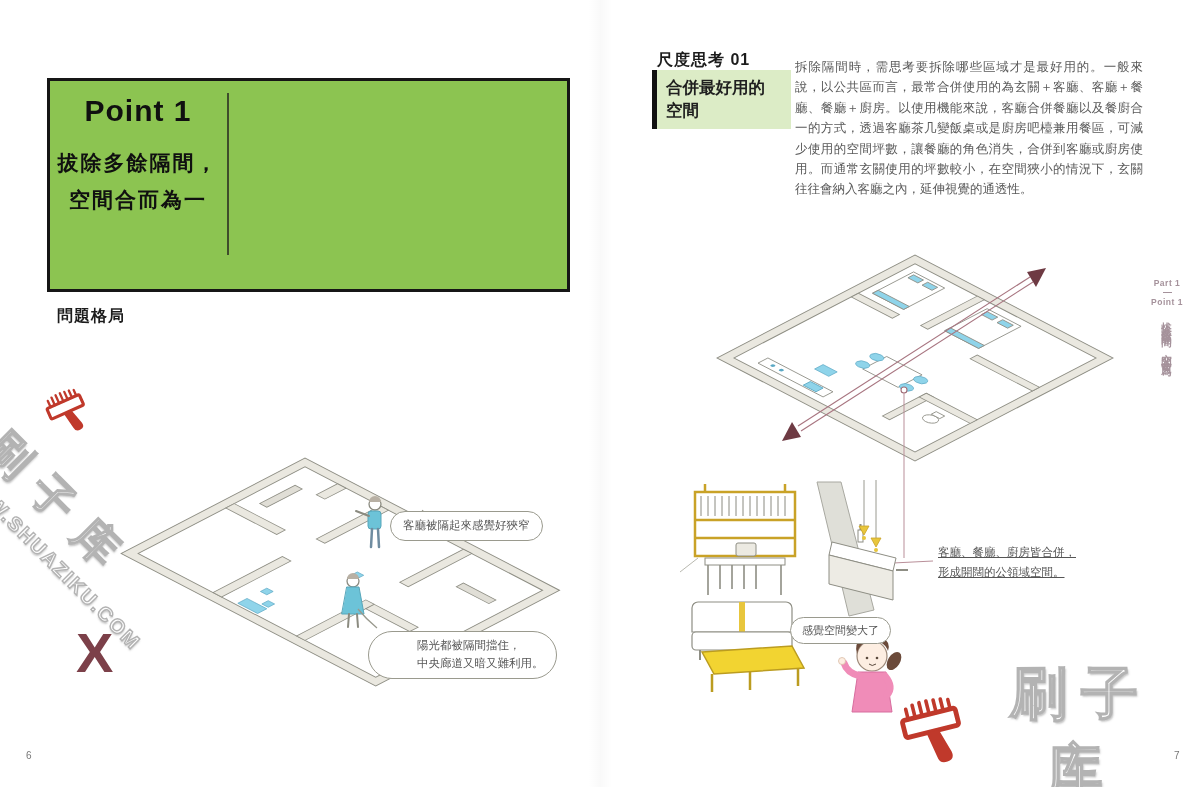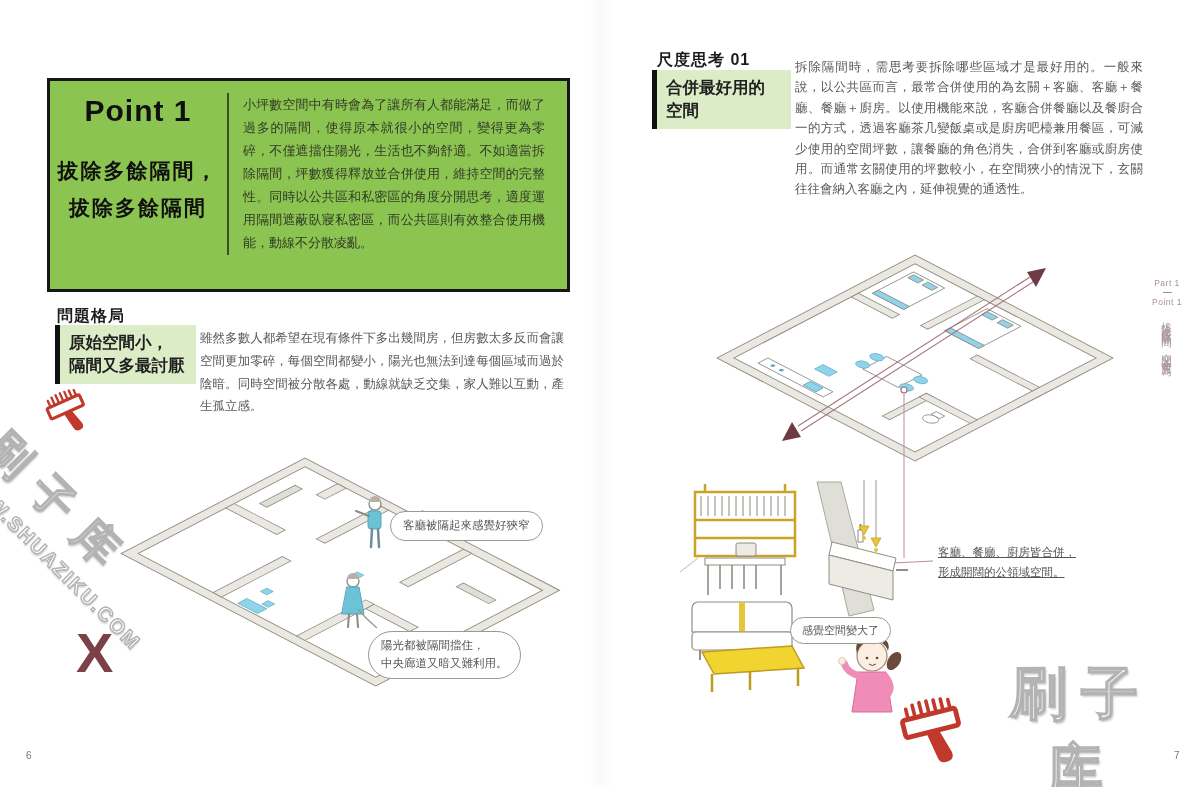--- a/index.html
+++ b/index.html
@@ -2,36 +2,36 @@
 <html><head>
 <meta charset="utf-8">
 <style>
   html,body{margin:0;padding:0;background:#ffffff;}
   .stage{position:relative;width:1200px;height:787px;background:#ffffff;overflow:hidden;
          font-family:"Liberation Sans","DejaVu Sans",sans-serif;border-bottom:1px solid #d6d6d6;}
   .abs{position:absolute;}
   
   .point-box{left:47px;top:78px;width:517px;height:208px;background:#8cc451;border:3px solid #161616;}
   .point-label{left:0;top:13px;width:176px;text-align:center;font-size:30px;font-weight:bold;color:#101010;letter-spacing:1px;}
-  .point-title{left:0;top:72px;width:176px;text-align:center;font-size:21px;font-weight:bold;color:#101010;letter-spacing:2px;line-height:1.75;}
+  .point-title{left:0;top:64px;width:176px;text-align:center;font-size:21px;font-weight:bold;color:#101010;letter-spacing:2px;line-height:1.75;}
   .point-divider{left:177px;top:12px;height:162px;width:0;border-left:2px solid #3f4d2b;}
   .point-body{left:193px;top:12px;width:302px;font-size:13px;line-height:1.77;color:#323b27;text-align:justify;}
   
   .kicker{font-size:16px;font-weight:bold;color:#1c1c1c;letter-spacing:1px;}
   .gblock{background:#dcecc6;border-left:5px solid #111;padding:6px 9px 7px 9px;font-weight:bold;color:#1f1f1f;}
   .gblock span{display:block;font-size:16.5px;line-height:1.38;}
   .body-text{font-size:12.5px;color:#595959;text-align:justify;}
   
   .bubble{background:#fff;border:1.5px solid #9a9a8e;border-radius:18px;color:#555;
           padding:5px 12px;font-size:11.5px;white-space:nowrap;line-height:1.55;}
-  .bubble span{display:block;}
+  .bubble span{display:block;margin-left:36px;}
   .xmark{font-size:56px;font-weight:800;color:#7c4049;font-family:"Liberation Sans","DejaVu Sans",sans-serif;}
   .caption{font-size:11.5px;color:#555;line-height:1.75;text-decoration:underline;}
   
-  .side-tab{left:1150px;top:278px;width:34px;display:flex;flex-direction:column;align-items:center;color:#a5929b;}
+  .side-tab{left:1150px;top:278px;width:34px;display:flex;flex-direction:column;align-items:center;color:#a5929b;font-weight:bold;}
   .side-tab .sm{font-size:8.5px;letter-spacing:0.5px;}
   .side-tab .dash{width:9px;border-top:1px solid #a5929b;margin:4px 0;}
   .side-tab .vert{writing-mode:vertical-rl;font-size:10.5px;letter-spacing:3px;margin-top:7px;color:#a5929b;}
   .pagenum{font-size:10px;color:#777;}
   
   .wm-big{color:#fdfdfd;-webkit-text-stroke:1.4px #b3b3b3;text-shadow:1.5px 1.5px 2px rgba(90,90,90,0.35);font-weight:bold;}
   .wm-tl{left:14px;top:418px;transform:rotate(45deg);transform-origin:0 0;}
   .wm-tl .brand{font-size:44px;letter-spacing:18px;}
   .wm-tl .url{font-size:20px;letter-spacing:2px;margin-top:4px;}
   .wm-br{left:893px;top:656px;width:292px;text-align:center;}
@@ -41,32 +41,26 @@
 </style>
 </head>
 <body>
 
 <div class="stage">
 
   <div class="abs point-box">
     <div class="abs point-label">Point 1</div>
     <div class="abs point-title">
       <span>拔除多餘隔間，</span><br>
-      <span>拔除多餘隔間</span>
+      <span>空間合而為一</span>
     </div>
     <div class="abs point-divider"></div>
-    <div class="abs point-body">小坪數空間中有時會為了讓所有人都能滿足，而做了過多的隔間，使得原本就很小的空間，變得更為零碎，不僅遮擋住陽光，生活也不夠舒適。不如適當拆除隔間，坪數獲得釋放並合併使用，維持空間的完整性。同時以公共區和私密區的角度分開思考，適度運用隔間遮蔽臥寢私密區，而公共區則有效整合使用機能，動線不分散凌亂。</div>
   </div>
 
   <div class="abs kicker" style="left:57px;top:306px;">問題格局</div>
-  <div class="abs gblock" style="left:55px;top:325px;width:118px;">
-    <span>原始空間小，</span>
-    <span>隔間又多最討厭</span>
-  </div>
-  <div class="abs body-text" style="left:200px;top:327px;width:364px;line-height:1.82;">雖然多數人都希望在現有條件下多出幾間房，但房數太多反而會讓空間更加零碎，每個空間都變小，陽光也無法到達每個區域而過於陰暗。同時空間被分散各處，動線就缺乏交集，家人難以互動，產生孤立感。</div>
 
   <svg class="abs" style="left:55px;top:430px;" width="520" height="300" viewBox="0 0 520 300">
     <g transform="translate(250,28) scale(1,0.52) rotate(45)">
       <rect x="12" y="12" width="336" height="236" fill="#ffffff" stroke="none"></rect>
       <path d="M0,0 H360 V260 H0 Z M12,12 V248 H348 V12 Z" fill="#eae8e0" stroke="#8e8e84" stroke-width="1.4" fill-rule="evenodd"></path>
       <g fill="#eae8e0" stroke="#8e8e84" stroke-width="1.2">
         <rect x="118" y="12" width="12" height="90"></rect>
         <rect x="118" y="150" width="12" height="98"></rect>
         <rect x="12" y="112" width="72" height="12"></rect>
         <rect x="236" y="12" width="12" height="90"></rect>

